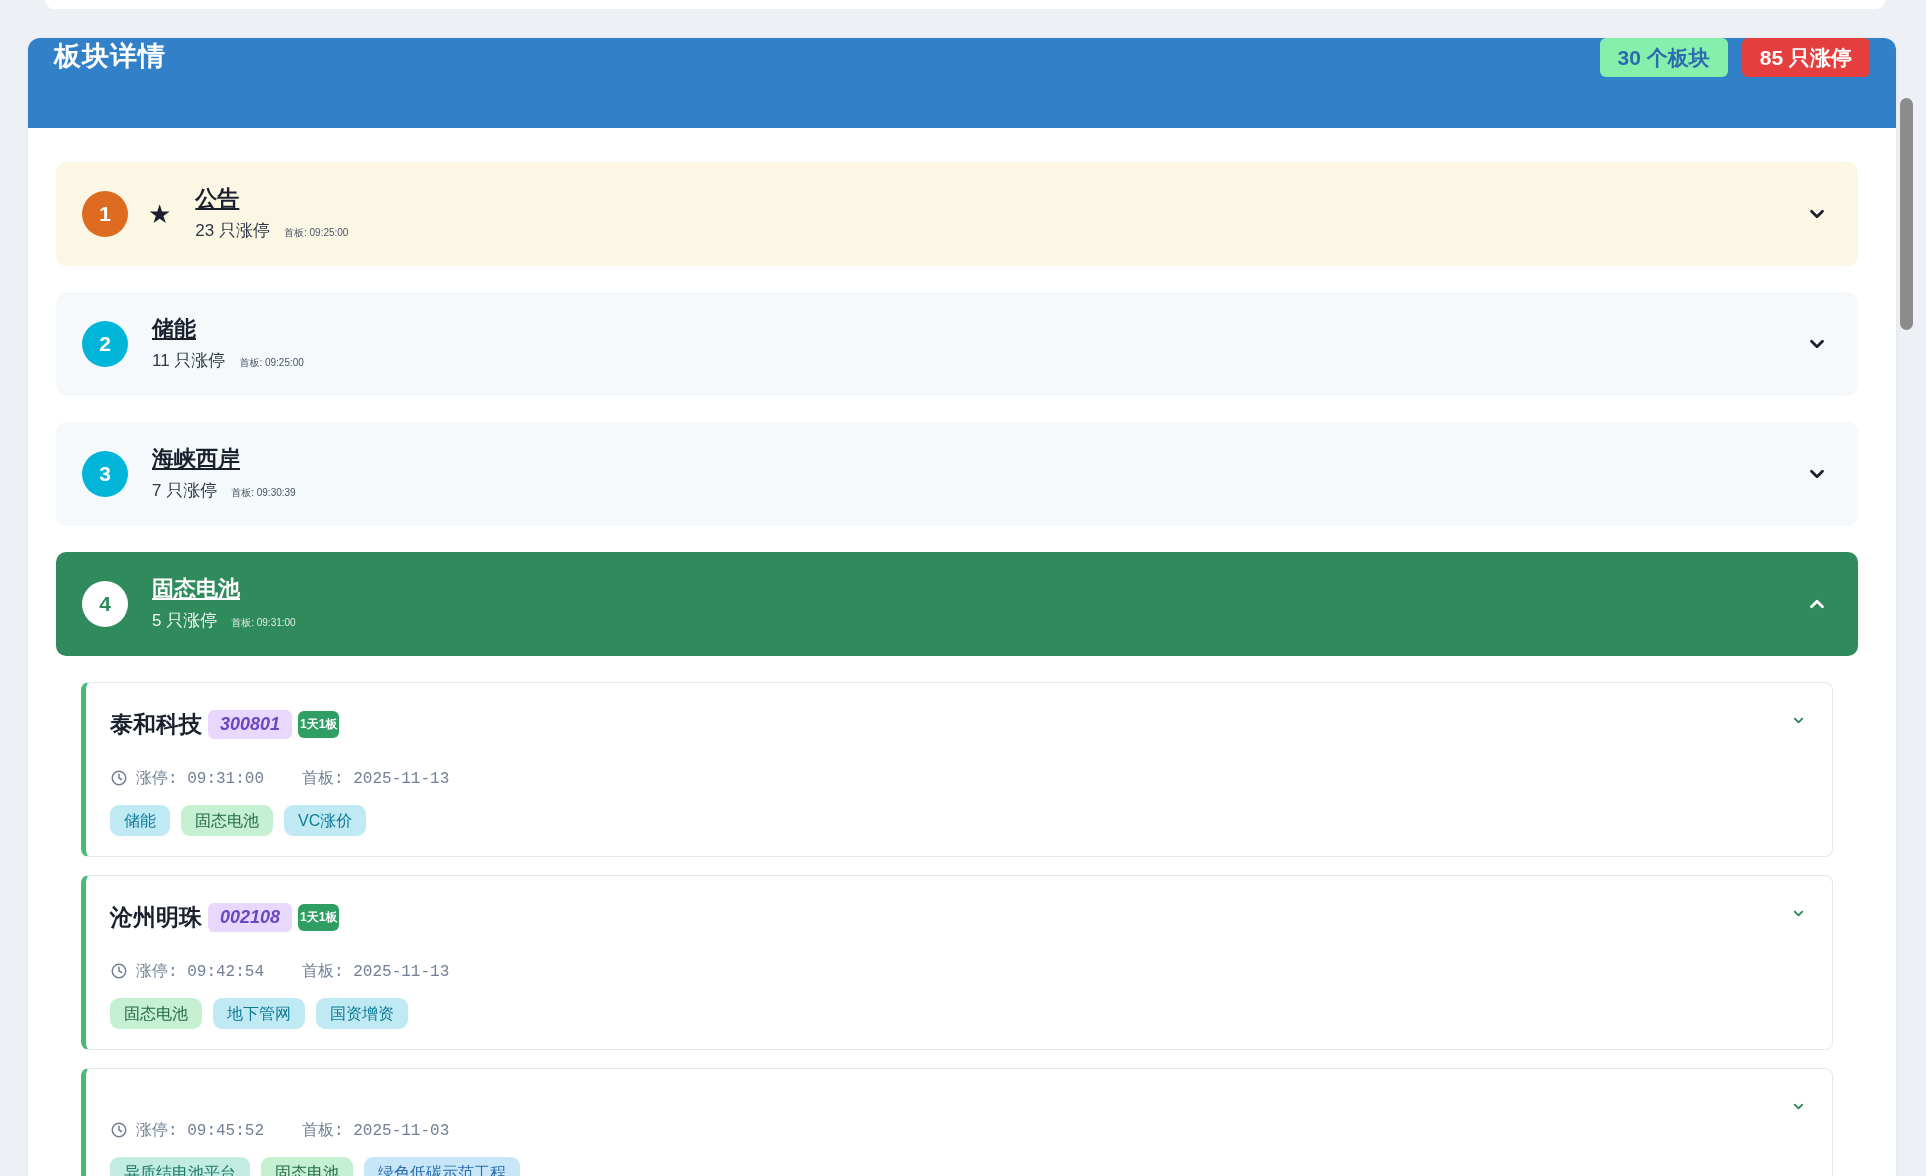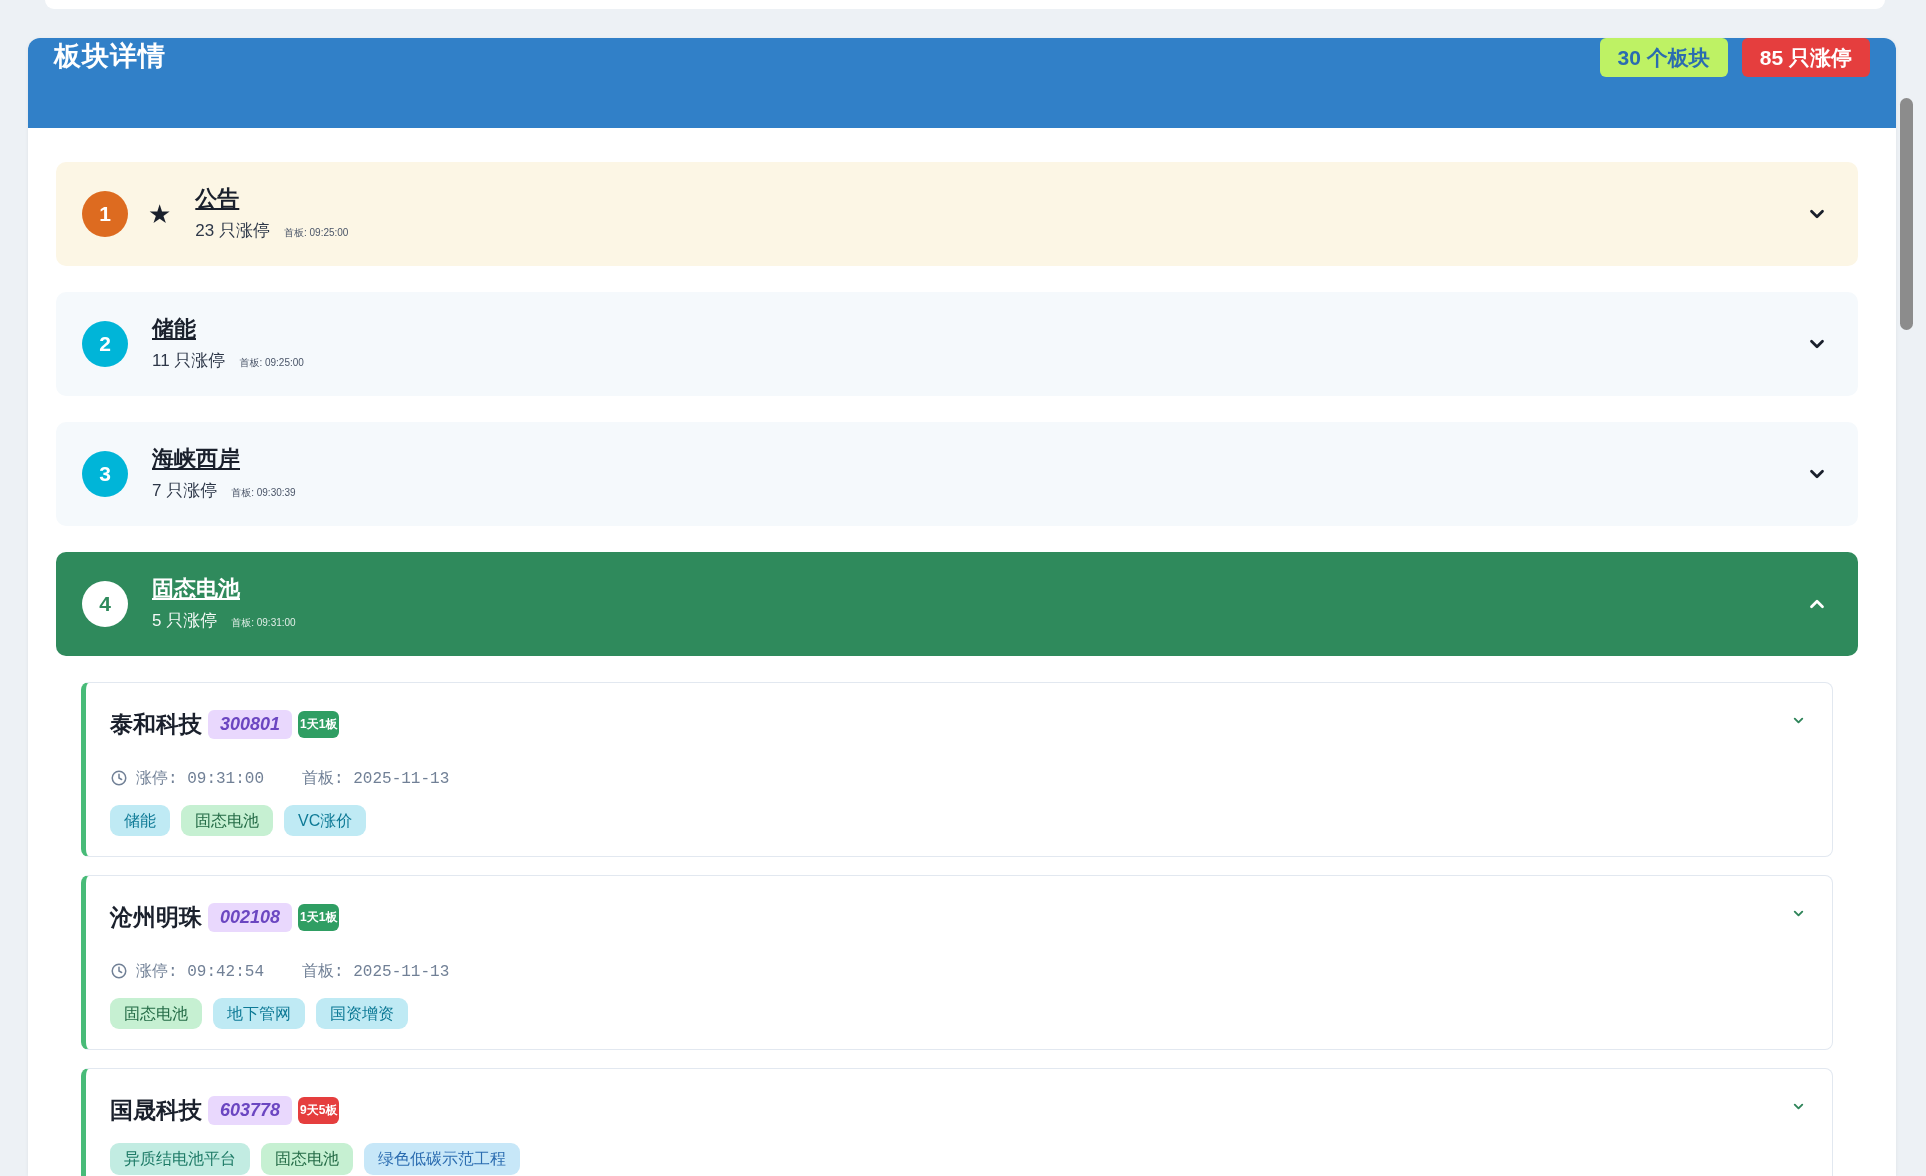--- a/index.html
+++ b/index.html
@@ -21,21 +21,21 @@
   .panel-header {
     height:90px; background:var(--accent-blue,#3180c8);
     display:flex; align-items:flex-start; justify-content:space-between;
     padding:0 26px;
   }
   .panel-title { color:#ffffff; font-size:27px; font-weight:bold; letter-spacing:1px; }
   .badges { display:flex; gap:14px; }
   .badge {
     font-size:21px; font-weight:bold; border-radius:6px; padding:8px 18px; line-height:1.1;
   }
-  .badge-white { background:#bef264; color:#2b6cb0; }
+  .badge-white { background:#86efac; color:#2b6cb0; }
   .badge-red { background:var(--badge-red,#e53e3e); color:#ffffff; }
 
   .panel-body { padding:34px 38px 0 28px; }
 
   .sector-row {
     height:104px; border-radius:10px; display:flex; align-items:center;
     padding:0 26px; position:relative; margin-bottom:26px; cursor:pointer;
   }
   .sector-row.neutral  { background:var(--row-bg,#f5f9fc); }
   .sector-row.highlight{ background:var(--highlight-cream,#fcf6e5); }
@@ -215,28 +215,31 @@
           <span class="meta-text meta-second">首板: 2025-11-13</span>
         </div>
         <div class="stock-tags">
           <span class="tag" data-color="green">固态电池</span>
           <span class="tag" data-color="cyan">地下管网</span>
           <span class="tag" data-color="cyan">国资增资</span>
         </div>
       </div>
 
       <div class="stock-card">
-        <div class="stock-head">
-          <span class="stock-name">国晟科技</span>
-          <span class="code-pill">603778</span>
-          <span class="board-pill" data-color="red">9天5板</span>
-        </div>
         <svg class="card-chev" width="15" height="15" viewBox="0 0 24 24" fill="none" stroke="#2f855a" stroke-width="3" stroke-linecap="round" stroke-linejoin="round">
             <polyline points="6 9 12 15 18 9"></polyline>
           </svg>
+        <div class="stock-meta">
+          <svg width="18" height="18" viewBox="0 0 24 24" fill="none" stroke="#718096" stroke-width="2" stroke-linecap="round">
+              <circle cx="12" cy="12" r="9"></circle>
+              <polyline points="12 7 12 12 15.5 14"></polyline>
+            </svg>
+          <span class="meta-text">涨停: 09:45:52</span>
+          <span class="meta-text meta-second">首板: 2025-11-03</span>
+        </div>
         <div class="stock-tags">
           <span class="tag" data-color="teal">异质结电池平台</span>
           <span class="tag" data-color="green">固态电池</span>
           <span class="tag" data-color="blue">绿色低碳示范工程</span>
         </div>
       </div>
 
     </div>
   </div>
 </div>

